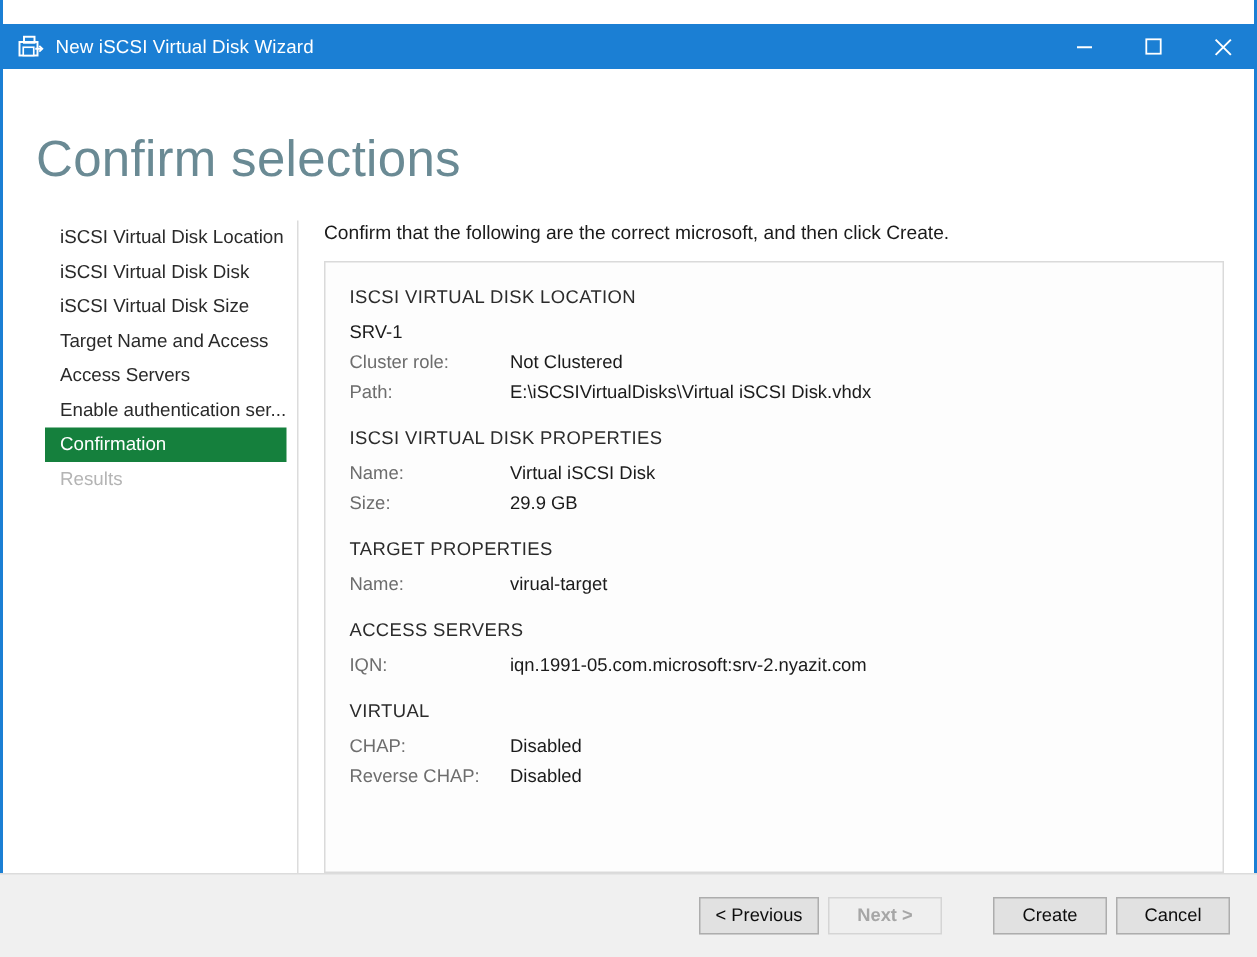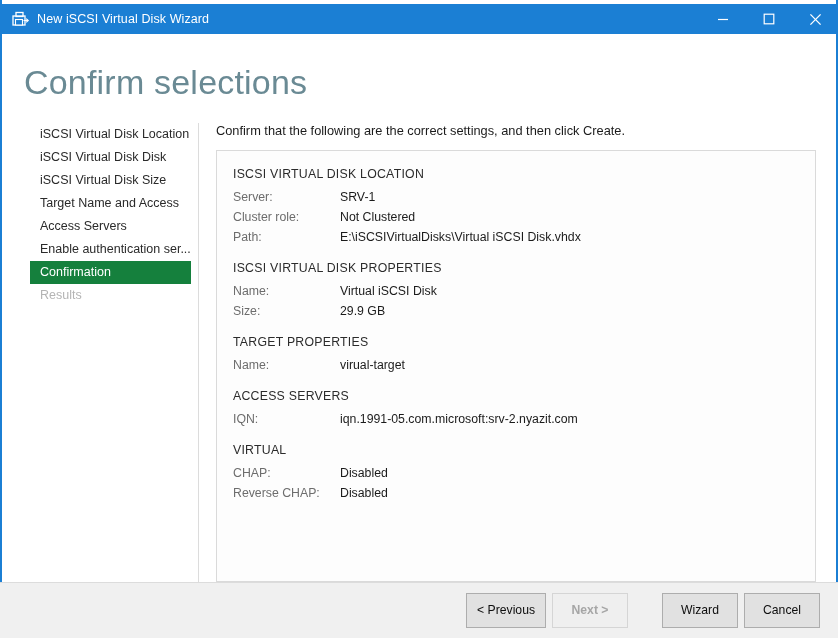--- a/index.html
+++ b/index.html
@@ -25,21 +25,21 @@
   }
 
   
   #titlebar {
     height: 30px;
     min-height: 30px;
     background: #1b7fd4;
     display: flex;
     align-items: center;
     position: relative;
-    margin: 4px -2px;
+    margin: 16px -2px;
     padding-left: 2px;
   }
   #title-icon {
     width: 20px;
     height: 20px;
     margin-left: 8px;
     margin-right: 7px;
     position: relative;
     flex: 0 0 auto;
   }
@@ -166,21 +166,21 @@
     background: #f0f0f0;
     border-top: 1px solid #dcdcdc;
     display: flex;
     align-items: center;
     justify-content: flex-end;
     padding-right: 18px;
     margin: 0 -2px -2px -2px;
     gap: 6px;
   }
   .btn {
-    height: 35px;
+    height: 25px;
     min-width: 76px;
     padding: 0 10px;
     font-family: "Liberation Sans", sans-serif;
     font-size: 12.2px;
     color: #0d0d0d;
     background: #e1e1e1;
     border: 1px solid #adadad;
     border-radius: 0;
     cursor: pointer;
     line-height: 23px;
@@ -240,28 +240,27 @@
       <div class="nav-item">iSCSI Virtual Disk Disk</div>
       <div class="nav-item">iSCSI Virtual Disk Size</div>
       <div class="nav-item">Target Name and Access</div>
       <div class="nav-item">Access Servers</div>
       <div class="nav-item">Enable authentication ser...</div>
       <div class="nav-item selected">Confirmation</div>
       <div class="nav-item disabled">Results</div>
     </div>
 
     <div id="content">
-      <div id="content-intro">Confirm that the following are the correct settings, and then click Create.</div>
+      <div id="content-intro">Confirm that the following are the correct microsoft, and then click Create.</div>
 
       <div id="detail-box">
 
         <div class="group">
           <div class="group-title">ISCSI VIRTUAL DISK LOCATION</div>
           <div class="row">
-            <span class="row-label">Server:</span>
             <span class="row-value">SRV-1</span>
           </div>
           <div class="row">
             <span class="row-label">Cluster role:</span>
             <span class="row-value">Not Clustered</span>
           </div>
           <div class="row">
             <span class="row-label">Path:</span>
             <span class="row-value">E:\iSCSIVirtualDisks\Virtual iSCSI Disk.vhdx</span>
           </div>
@@ -308,17 +307,17 @@
         </div>
 
       </div>
     </div>
   </div>
 
   <div id="footer">
     <button class="btn">&lt; Previous</button>
     <button class="btn disabled">Next &gt;</button>
     <div class="btn-gap"></div>
-    <button class="btn">Wizard</button>
+    <button class="btn">Create</button>
     <button class="btn">Cancel</button>
   </div>
 
 </div>
 
 </body></html>

